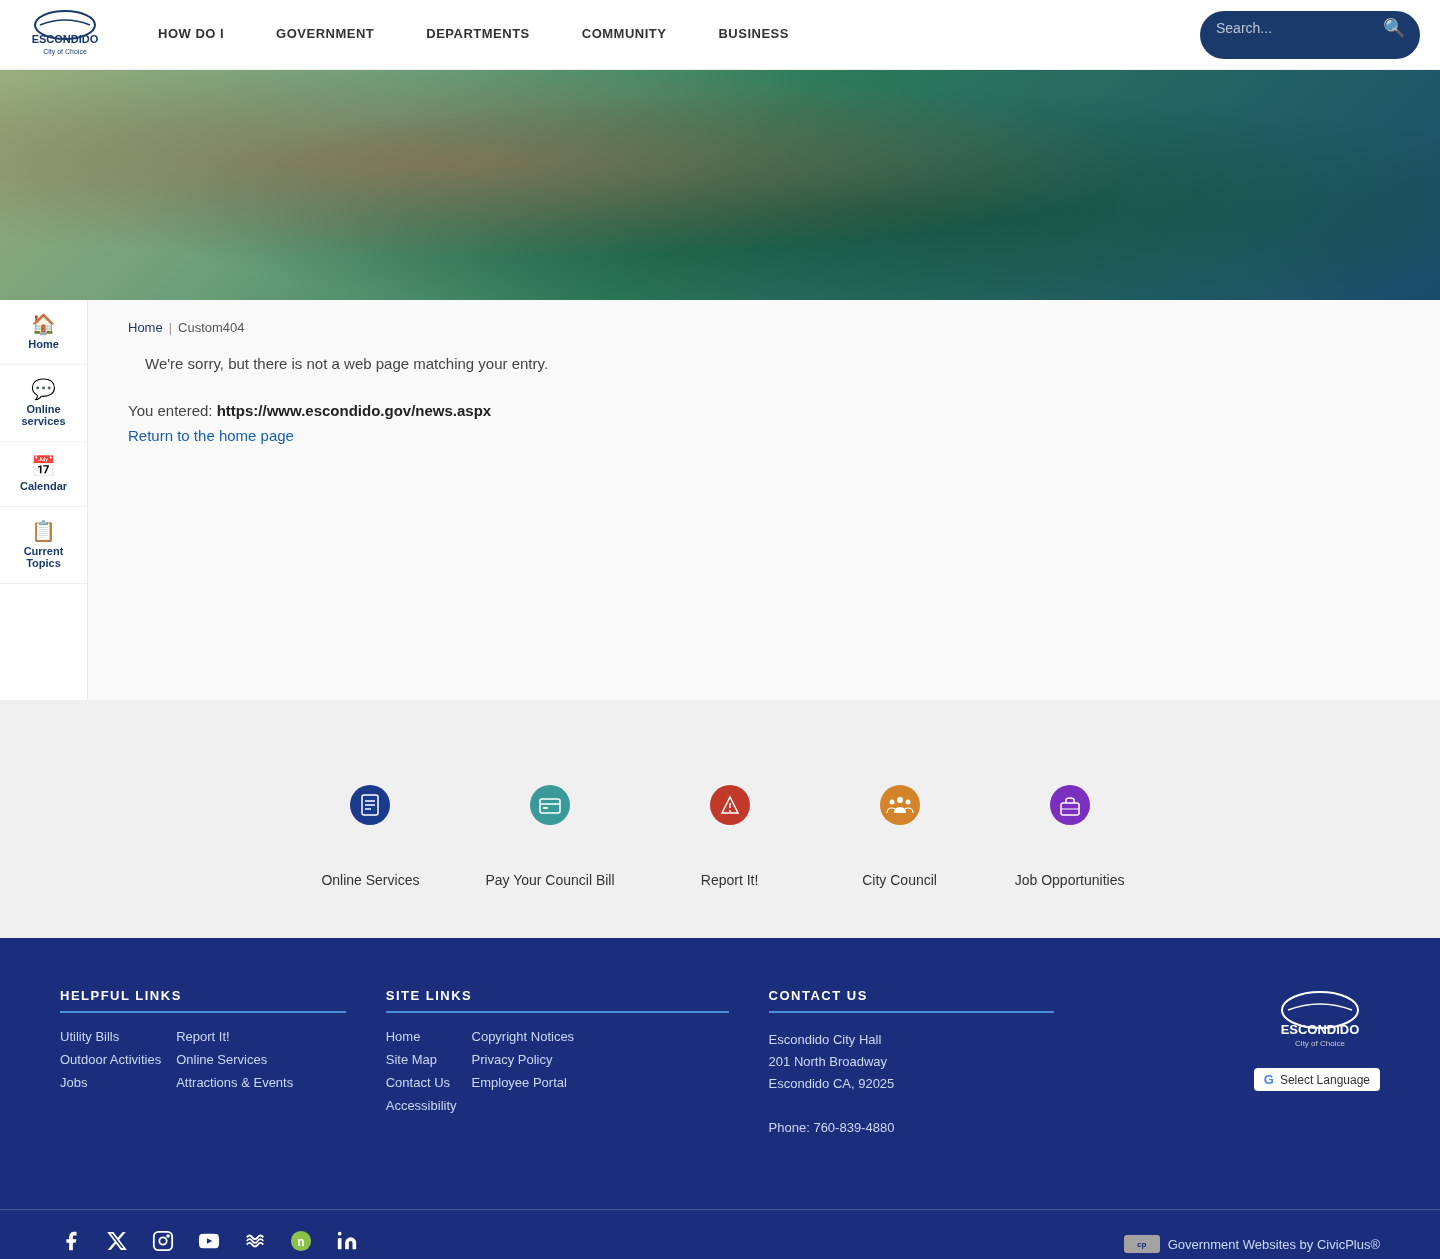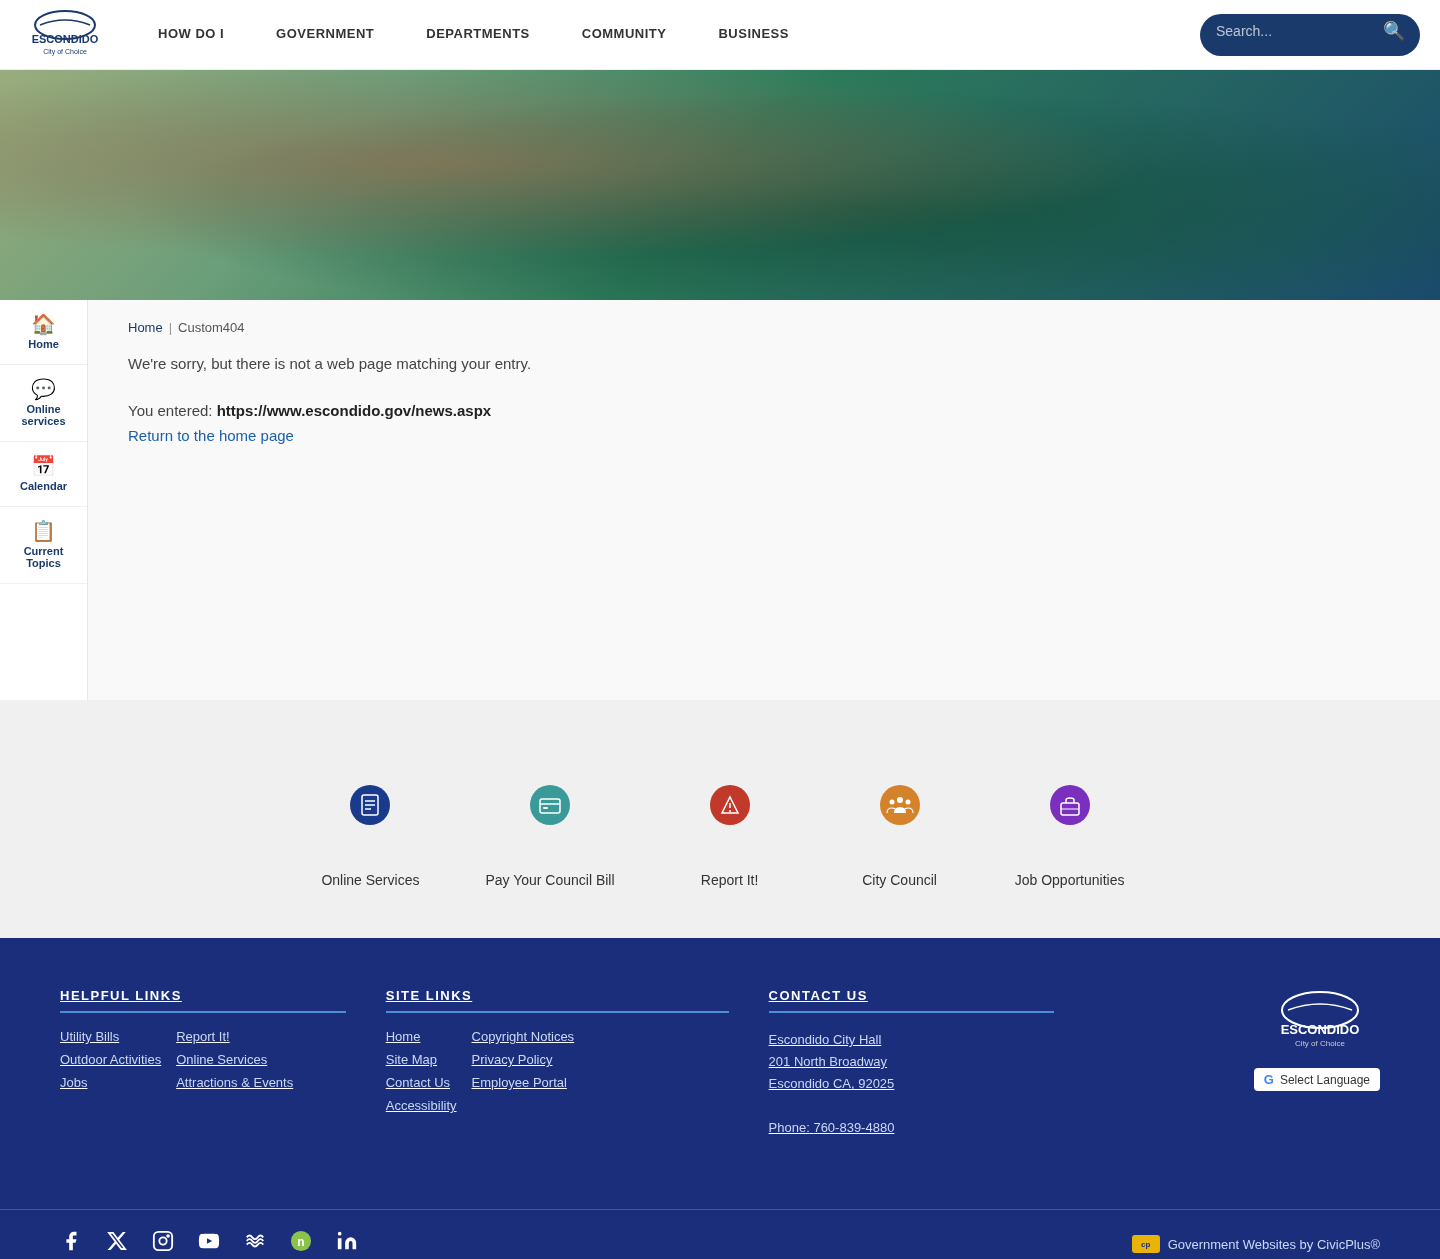--- a/index.html
+++ b/index.html
@@ -38,21 +38,21 @@
       cursor: pointer;
       white-space: nowrap;
       border-bottom: 3px solid transparent;
       letter-spacing: 0.5px;
     }
     .search-area {
       display: flex;
       align-items: center;
       background: #1a3a6b;
       border-radius: 30px;
-      padding: 6px 10px 14px 16px;
+      padding: 6px 10px 20px 16px;
       width: 220px;
     }
     .search-input {
       background: transparent;
       border: none;
       outline: none;
       color: #fff;
       font-size: 14px;
       flex: 1;
       width: 100%;
@@ -133,20 +133,21 @@
       cursor: pointer;
     }
     .breadcrumb-sep { color: #999; }
     .breadcrumb-current { color: #555; }
 
     .error-message {
       font-size: 15px;
       color: #444;
       margin-bottom: 30px;
       margin-top: 10px;
+      margin-left: 17px;
     }
     .entered-url {
       font-size: 15px;
       color: #444;
       margin-bottom: 8px;
     }
     .entered-url strong { font-weight: bold; color: #222; }
     .return-link {
       color: #1a5faa;
       text-decoration: none;
@@ -191,21 +192,20 @@
     .footer {
       background: #1a2e7c;
       color: #fff;
       padding: 50px 60px 30px 60px;
     }
     .footer-cols {
       display: flex;
       gap: 40px;
       flex-wrap: wrap;
       margin-bottom: 40px;
-      text-decoration: underline;
     }
     .footer-col { flex: 1; min-width: 160px; }
     .footer-col-wide { flex: 1.2; }
     .footer-heading {
       font-size: 13px;
       font-weight: 700;
       letter-spacing: 1.5px;
       text-transform: uppercase;
       margin-bottom: 16px;
       padding-bottom: 8px;
@@ -270,23 +270,23 @@
       text-decoration: none;
     }
     .civic-plus {
       color: #cdd8f5;
       font-size: 13px;
       display: flex;
       align-items: center;
       gap: 8px;
     }
     .civic-icon {
-      width: 28px;
+      width: 36px;
       height: 18px;
-      background: #eab308;
+      background: #a3a3a3;
       border-radius: 3px;
       display: inline-flex;
       align-items: center;
       justify-content: center;
       font-size: 8px;
       color: #1a2e7c;
       font-weight: bold;
     }
   </style>
 </head>

